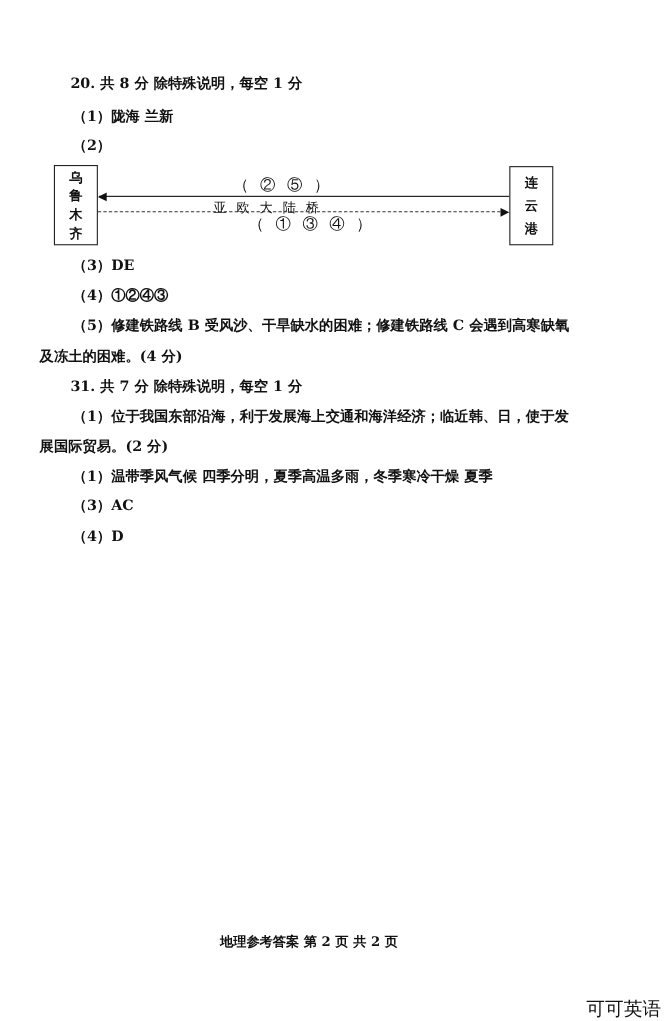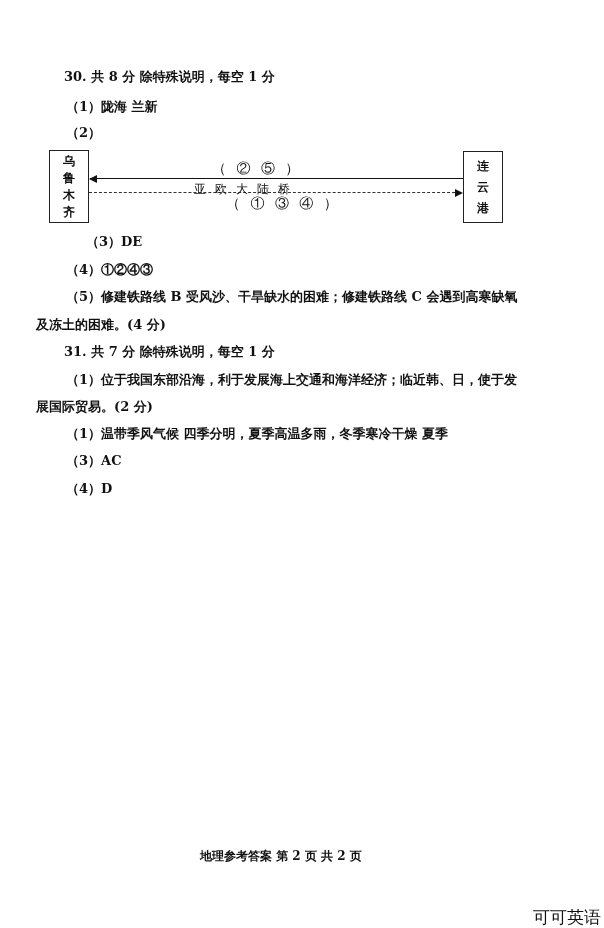--- a/index.html
+++ b/index.html
@@ -26,21 +26,21 @@
     border-left: 8px solid #111;
   }
   .dlabel { position: absolute; font-size: 14px; white-space: nowrap; letter-spacing: 3px; }
   .bridge { position: absolute; font-size: 12px; font-weight: normal; letter-spacing: 9px; white-space: nowrap; background: transparent; }
   .footer { position: absolute; font-size: 12px; font-weight: bold; white-space: nowrap; }
   .watermark { position: absolute; font-family: "DejaVu Sans", sans-serif; font-size: 17px; white-space: nowrap; color: #111; }
 </style>
 </head>
 <body>
 
-<div class="line" style="left:64px;top:69px;">30. 共 8 分   除特殊说明，每空 1 分</div>
+<div class="line" style="left:64px;top:69px;">20. 共 8 分   除特殊说明，每空 1 分</div>
 <div class="line" style="left:66px;top:99px;">（1）陇海   兰新</div>
 <div class="line" style="left:66px;top:125px;">（2）</div>
 
 <div>
   <div class="box" style="left:49px;top:150px;width:38px;height:71px;">
     <span>乌</span>
     <span>鲁</span>
     <span>木</span>
     <span>齐</span>
   </div>
@@ -54,21 +54,21 @@
   <div class="arrow-left" style="left:89px;top:175px;"></div>
 
   <div class="hline" style="left:89px;top:192px;width:366px;border-top:1.2px dashed #333;"></div>
   <div class="arrow-right" style="left:455px;top:189px;"></div>
 
   <div class="dlabel" style="left:212px;top:160px;">（ ② ⑤    ）</div>
   <div class="bridge" style="left:194px;top:181px;">亚欧大陆桥</div>
   <div class="dlabel" style="left:226px;top:195px;">（ ① ③ ④ ）</div>
 </div>
 
-<div class="line" style="left:66px;top:234px;margin-left:20px;">（3）DE</div>
+<div class="line" style="left:66px;top:234px;">（3）DE</div>
 <div class="line" style="left:66px;top:262px;">（4）①②④③</div>
 <div class="line" style="left:66px;top:289px;text-align:center;">（5）修建铁路线 B 受风沙、干旱缺水的困难；修建铁路线 C 会遇到高寒缺氧</div>
 <div class="line" style="left:36px;top:317px;">及冻土的困难。(4 分)</div>
 
 <div class="line" style="left:64px;top:344px;">31. 共 7 分   除特殊说明，每空 1 分</div>
 <div class="line" style="left:66px;top:372px;">（1）位于我国东部沿海，利于发展海上交通和海洋经济；临近韩、日，使于发</div>
 <div class="line" style="left:36px;top:399px;">展国际贸易。(2 分)</div>
 <div class="line" style="left:66px;top:426px;">（1）温带季风气候     四季分明，夏季高温多雨，冬季寒冷干燥     夏季</div>
 <div class="line" style="left:66px;top:453px;">（3）AC</div>
 <div class="line" style="left:66px;top:481px;">（4）D</div>

